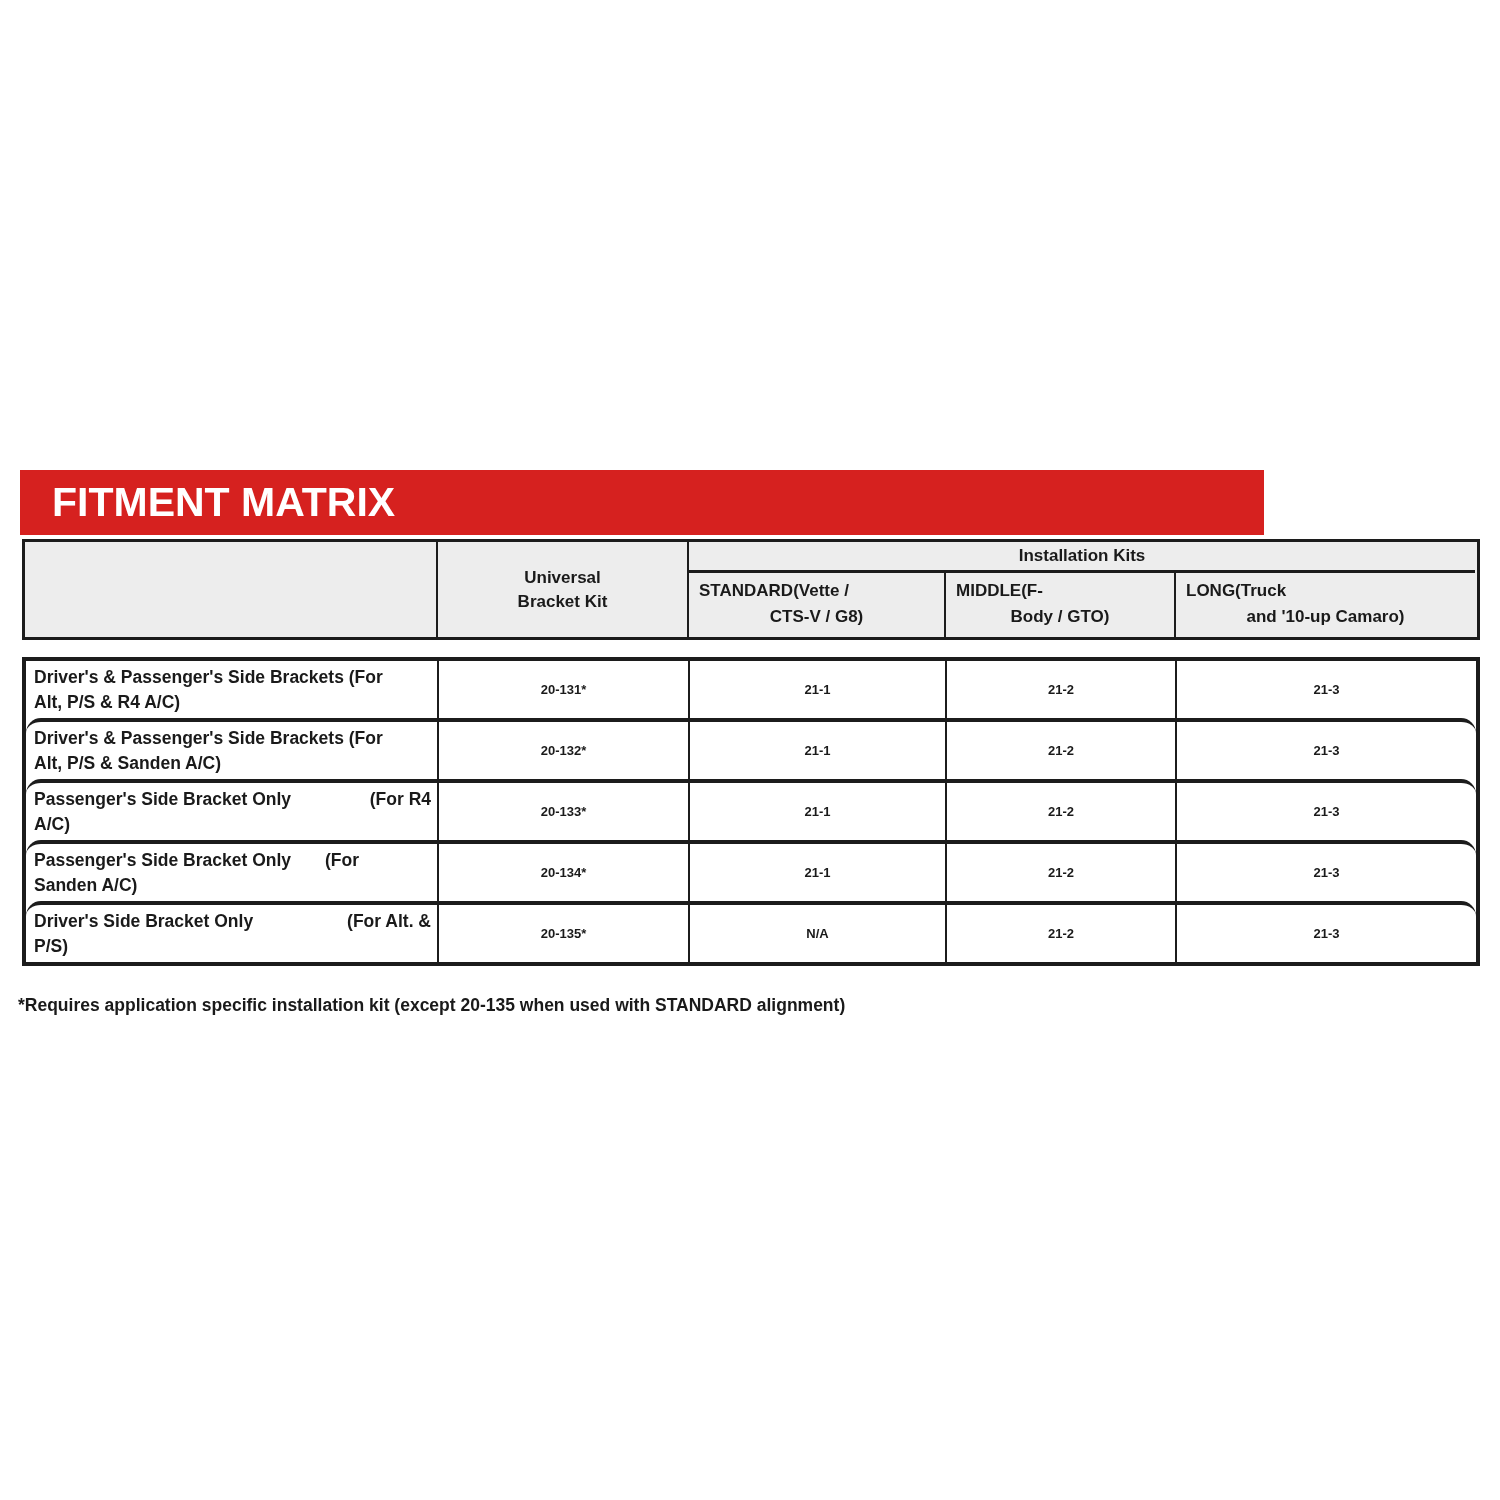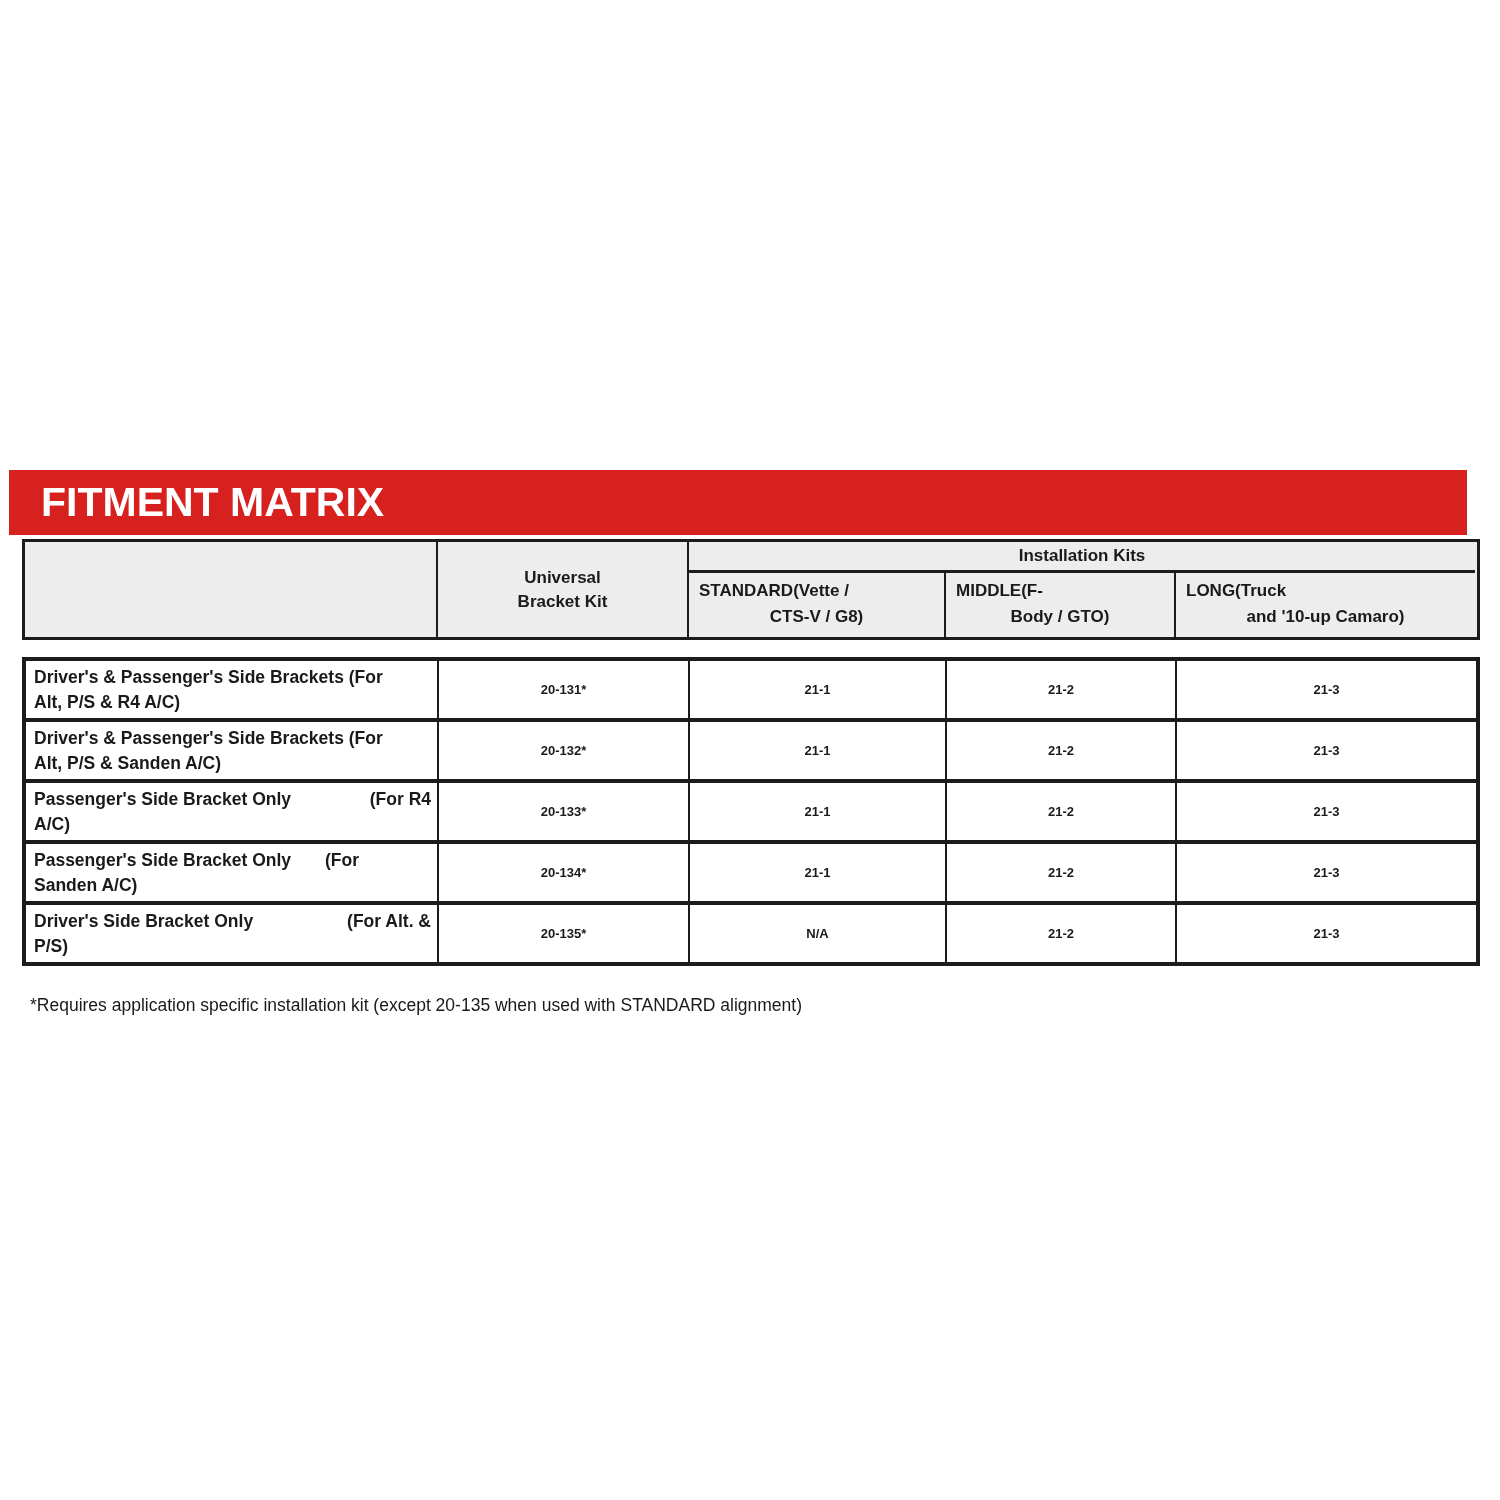--- a/index.html
+++ b/index.html
@@ -1,20 +1,20 @@
 <!DOCTYPE html>
 <html><head>
 <meta charset="utf-8">
 <style>
   html,body{margin:0;padding:0;background:#fff;}
   .canvas{position:relative;width:1500px;height:1500px;background:#ffffff;overflow:hidden;
           font-family:"Liberation Sans",sans-serif;color:#1a1a1a;}
 
   
-  .banner{position:absolute;left:9px;top:470px;width:1458px;height:65px;
+  .banner{position:absolute;left:20px;top:470px;width:1244px;height:65px;
           background:#d6211f;display:flex;align-items:center;box-sizing:border-box;padding-left:32px;}
   .banner .title{color:#ffffff;font-weight:bold;font-size:41px;letter-spacing:0px;}
 
   
   .head-table{position:absolute;left:22px;top:539px;width:1458px;box-sizing:border-box;
               border:3px solid #1c1c1c;background:#ededed;
               display:grid;grid-template-columns:413px 251px 257px 230px 299px;
               grid-template-rows:31px 64px;}
   .head-table .cell{box-sizing:border-box;}
   .vline{border-right:2px solid #1c1c1c;}
@@ -26,33 +26,33 @@
            display:flex;align-items:center;justify-content:center;
            font-weight:bold;font-size:17px;}
   .kit-head{grid-row:2;font-weight:bold;font-size:17px;line-height:26px;
             padding:5px 10px 0 10px;box-sizing:border-box;}
   .kit-head .l1{display:flex;justify-content:flex-start;}
   .kit-head .l2{text-align:center;}
 
   
   .body-table{position:absolute;left:22px;top:657px;width:1458px;box-sizing:border-box;
               border:4px solid #1c1c1c;background:#ffffff;}
-  .brow{display:grid;grid-template-columns:413px 251px 257px 230px 299px;height:57px;}
+  .brow{display:grid;grid-template-columns:413px 251px 257px 230px 299px;height:57px;border-radius:15px;}
   .brow + .brow{border-top:4px solid #1c1c1c;}
   .brow .cell{box-sizing:border-box;}
   .label-cell{font-weight:bold;font-size:17.5px;line-height:25px;
               padding:4px 6px 0 8px;}
   .label-cell .l1{display:flex;justify-content:space-between;}
   .label-cell .l1 .r.inset{margin-right:72px;}
   .val-cell{display:flex;align-items:center;justify-content:center;
             font-weight:bold;font-size:13px;}
 
   
-  .footnote{position:absolute;left:30px;top:995px;width:1400px;
-            font-weight:normal;font-size:17.5px;}
+  .footnote{position:absolute;left:18px;top:995px;width:1400px;
+            font-weight:bold;font-size:17.5px;}
 </style>
 </head>
 <body>
 
 <div class="canvas">
 
   <div class="banner">
     <span class="title">FITMENT MATRIX</span>
   </div>
 

